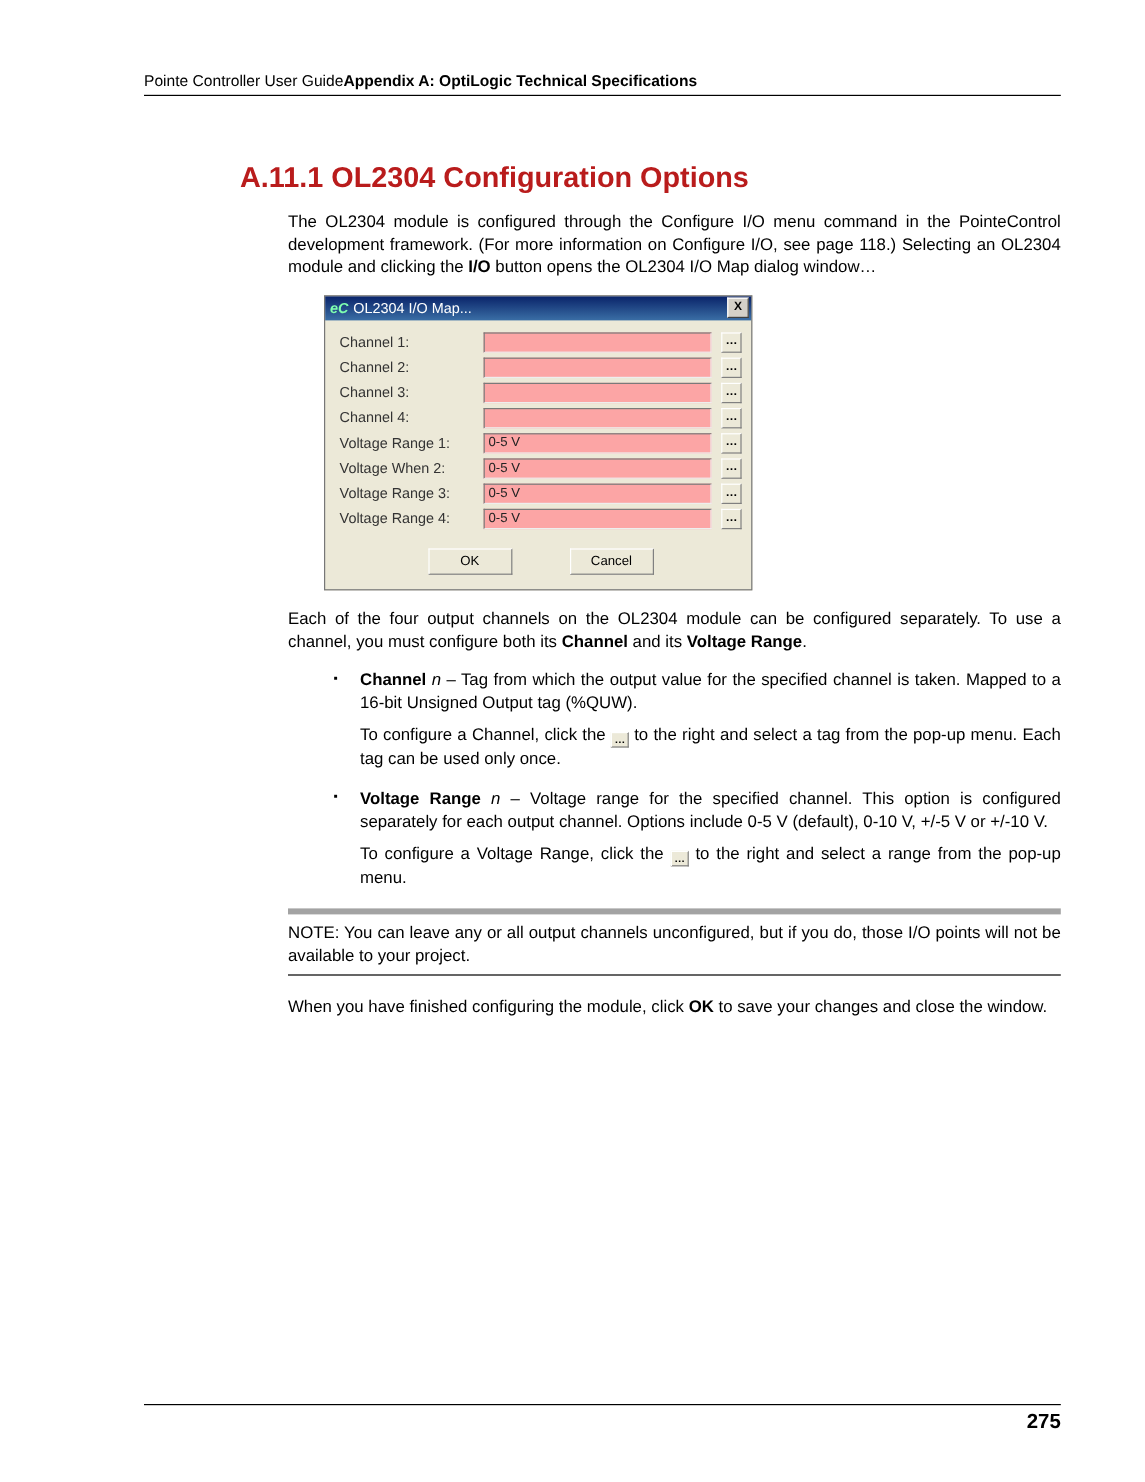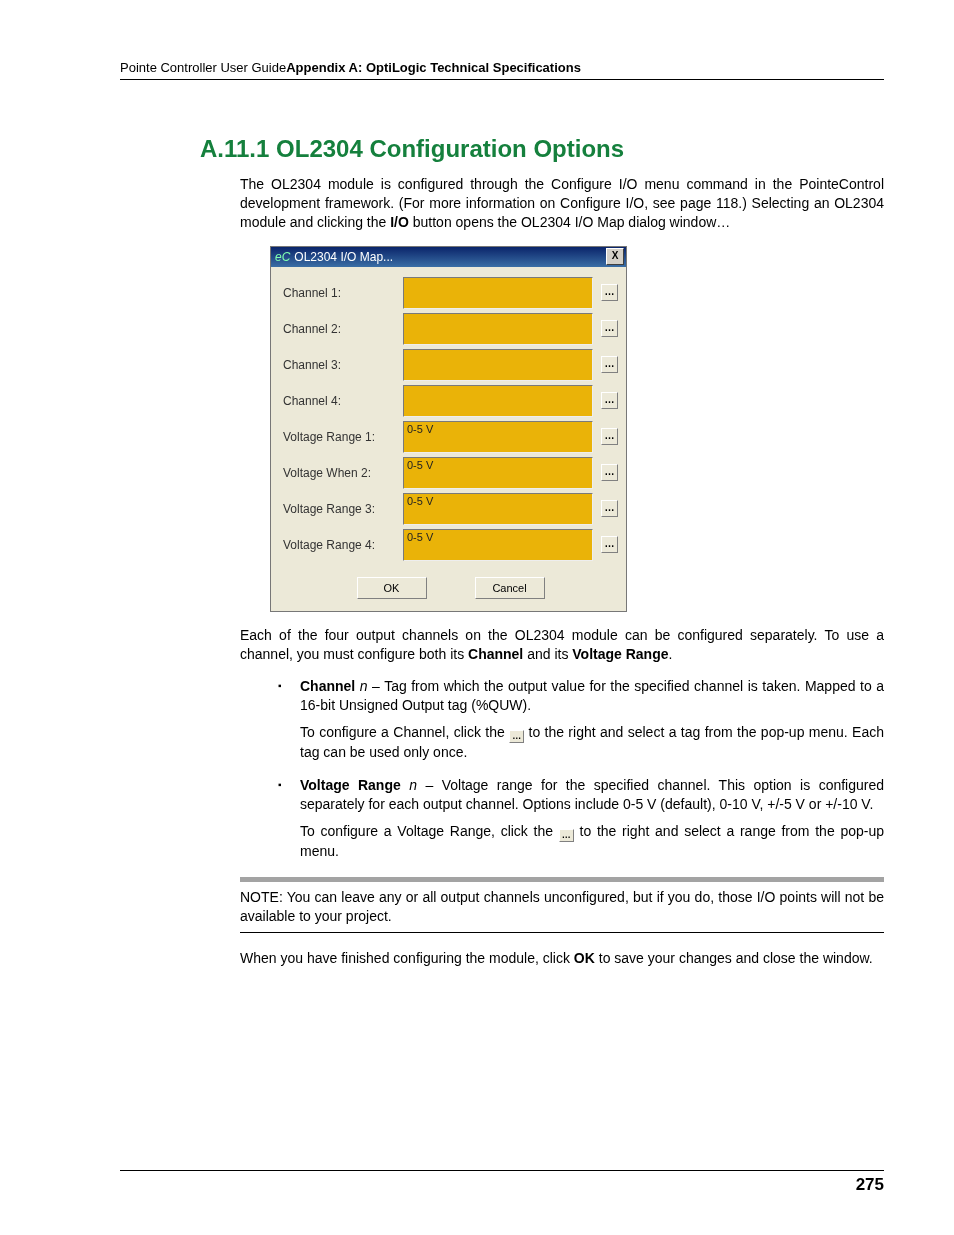--- a/index.html
+++ b/index.html
@@ -17,21 +17,21 @@
   }
   .header-row {
     display: flex;
     justify-content: flex-start;
     border-bottom: 1px solid #000;
     padding-bottom: 4px;
     font-size: 13px;
   }
   .header-right { font-weight: bold; }
   .section-title {
-    color: #15803d;
+    color: #b91c1c;
     font-family: Arial, Helvetica, sans-serif;
     font-weight: bold;
     font-size: 24px;
     margin-top: 55px;
     margin-left: 80px;
     margin-bottom: 12px;
   }
   .body-text {
     margin-left: 120px;
     font-size: 14px;
@@ -54,21 +54,21 @@
     height: 20px;
     background: linear-gradient(#0a246a, #3a6ea5);
     color: #fff;
     display: flex;
     align-items: center;
     justify-content: space-between;
     padding: 0 2px 0 4px;
     font-size: 12px;
   }
   .dlg-title-left { display: flex; align-items: center; gap: 4px; }
-  .dlg-title-icon { font-style: italic; font-weight: normal; color: #7fffb0; font-size: 12px; }
+  .dlg-title-icon { font-style: italic; font-weight: bold; color: #7fffb0; font-size: 12px; }
   .dlg-close {
     width: 16px; height: 15px;
     background: #d4d0c8;
     border: 1px solid #fff;
     border-right-color:#404040; border-bottom-color:#404040;
     color:#000; font-size: 10px; line-height: 13px;
     text-align: center; font-weight: bold;
   }
   .dlg-body {
     padding: 10px 8px 12px 12px;
@@ -79,22 +79,22 @@
     gap: 8px;
     margin-bottom: 4px;
   }
   .dlg-label {
     width: 112px;
     color: #333;
     font-size: 12px;
   }
   .dlg-input {
     flex: 1;
-    height: 32px;
-    background: #eab308;
+    height: 17px;
+    background: #fca5a5;
     border: 1px solid #999;
     border-top-color:#7a7a7a; border-left-color:#7a7a7a;
     border-right-color:#eee; border-bottom-color:#eee;
     box-sizing: border-box;
     font-size: 11px;
     padding: 0 3px;
     line-height: 15px;
     color:#222;
   }
   .dlg-dots {

